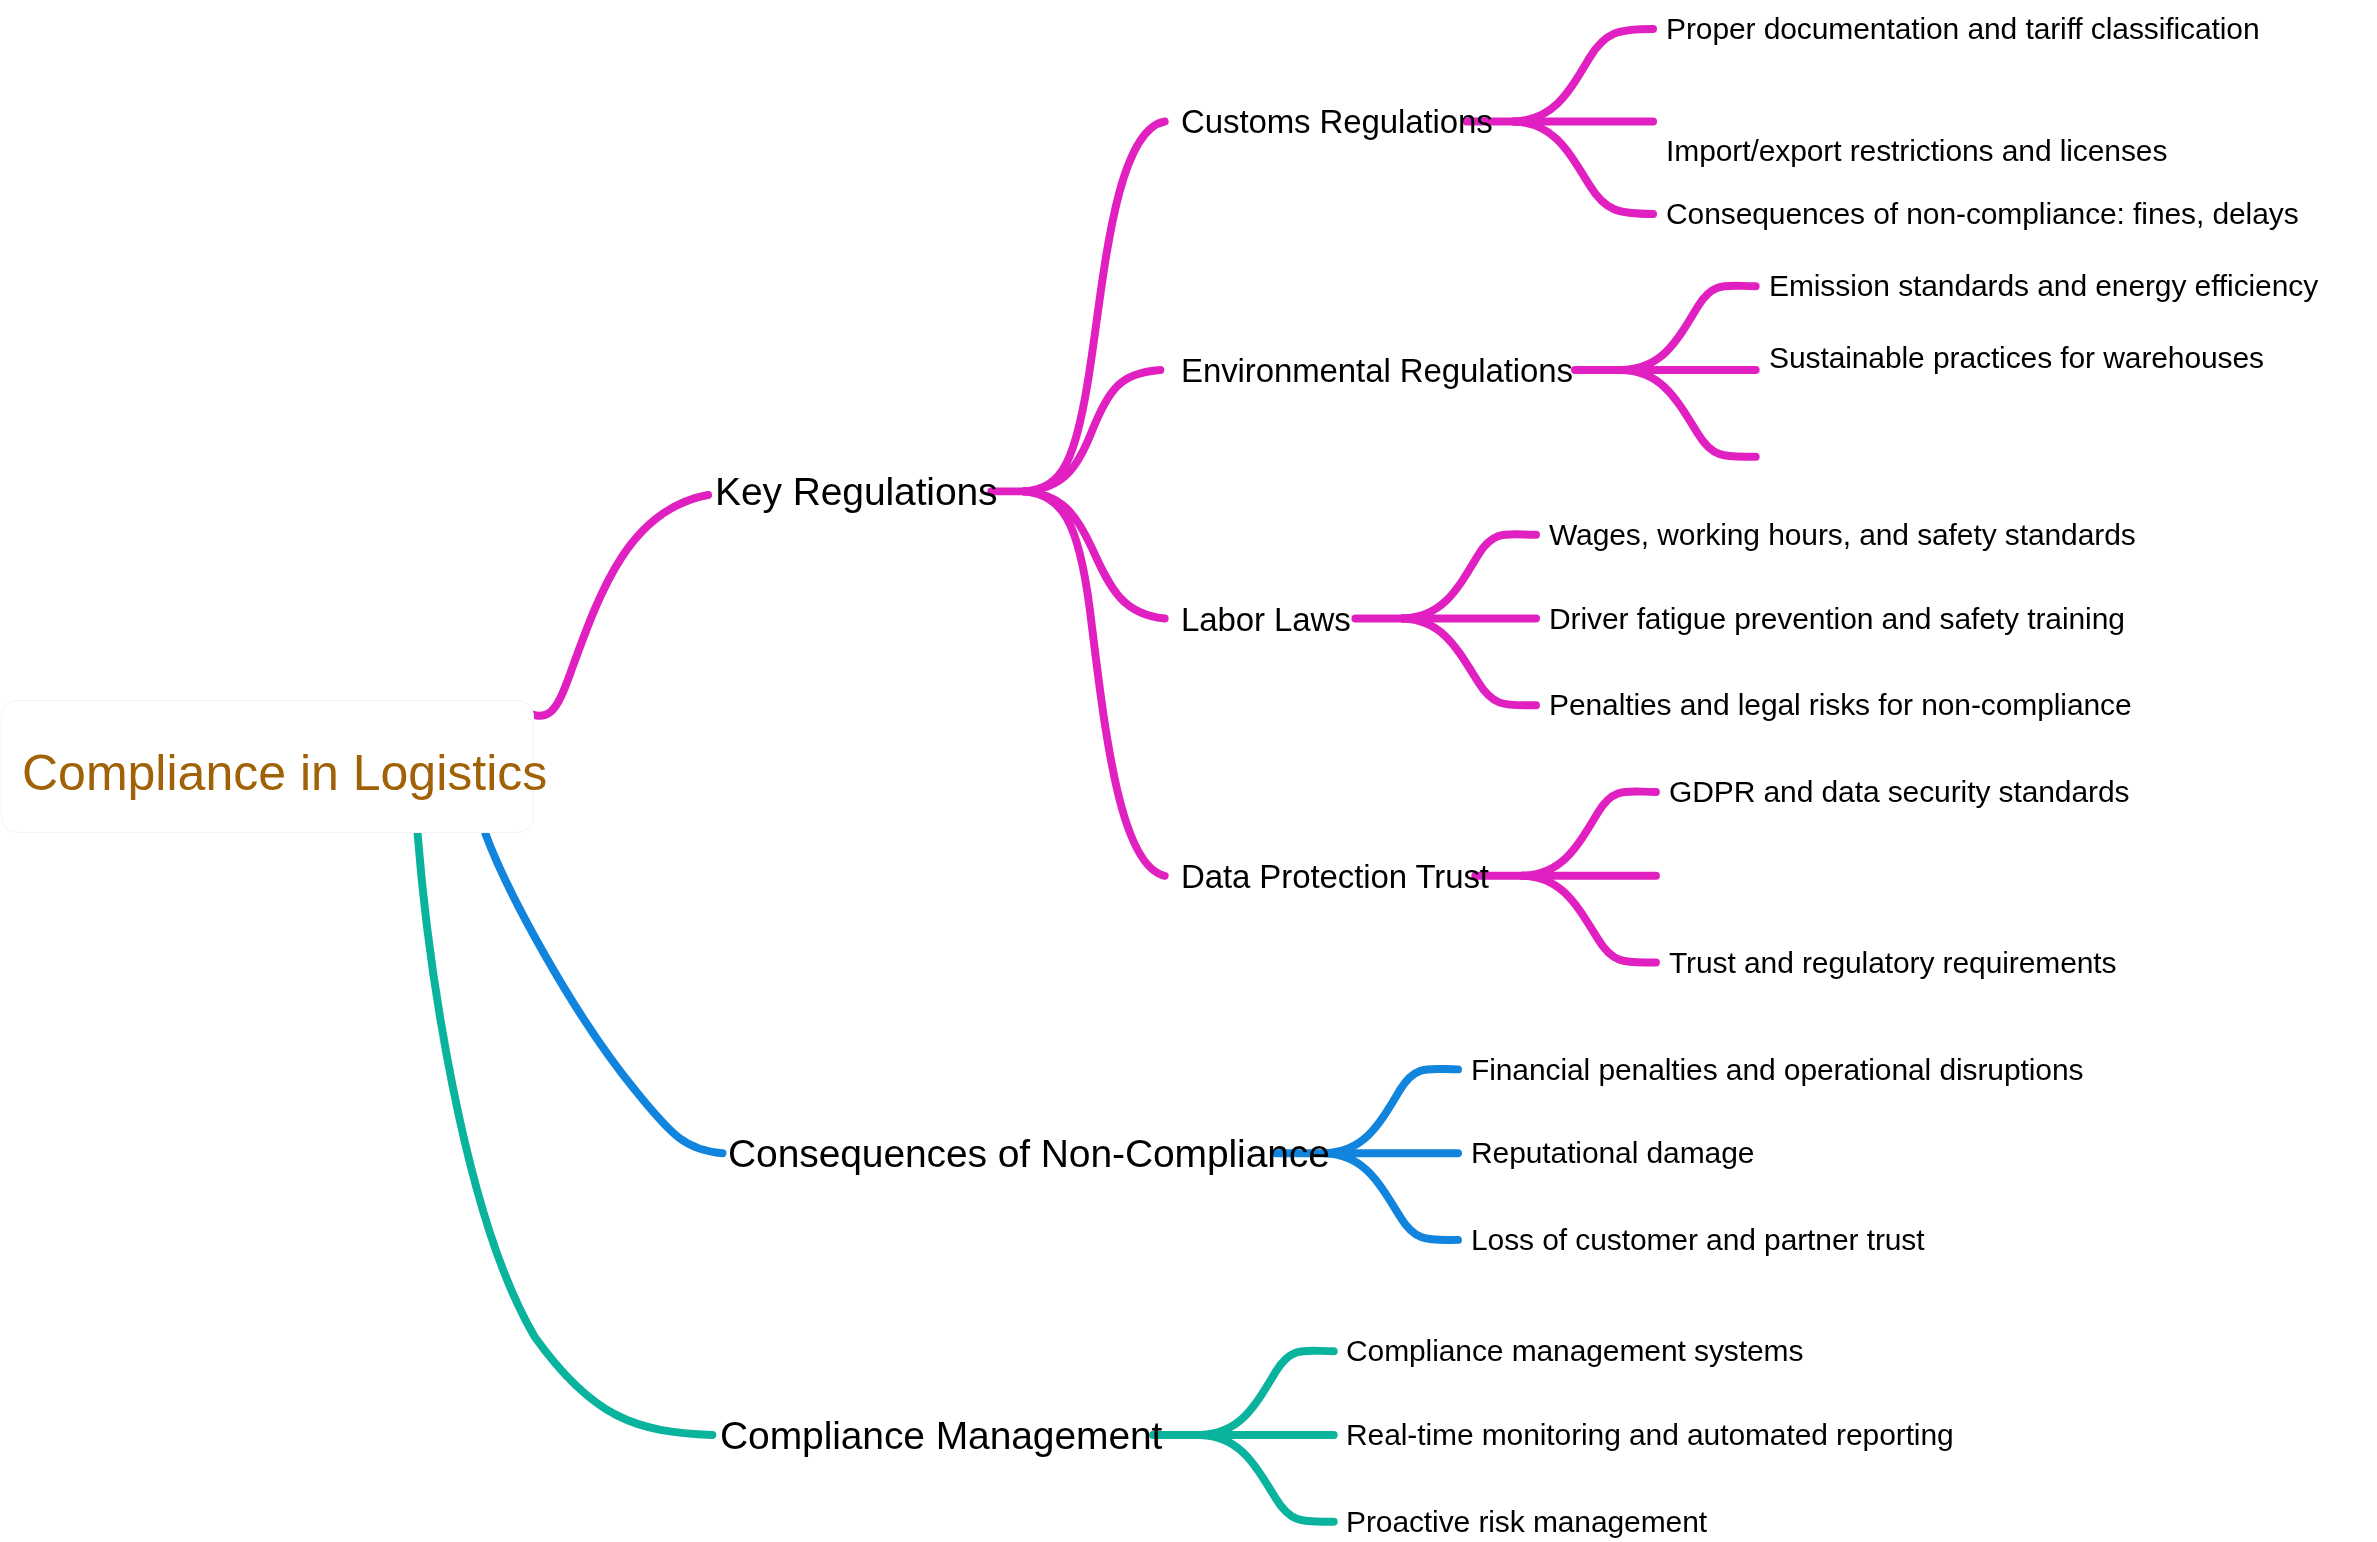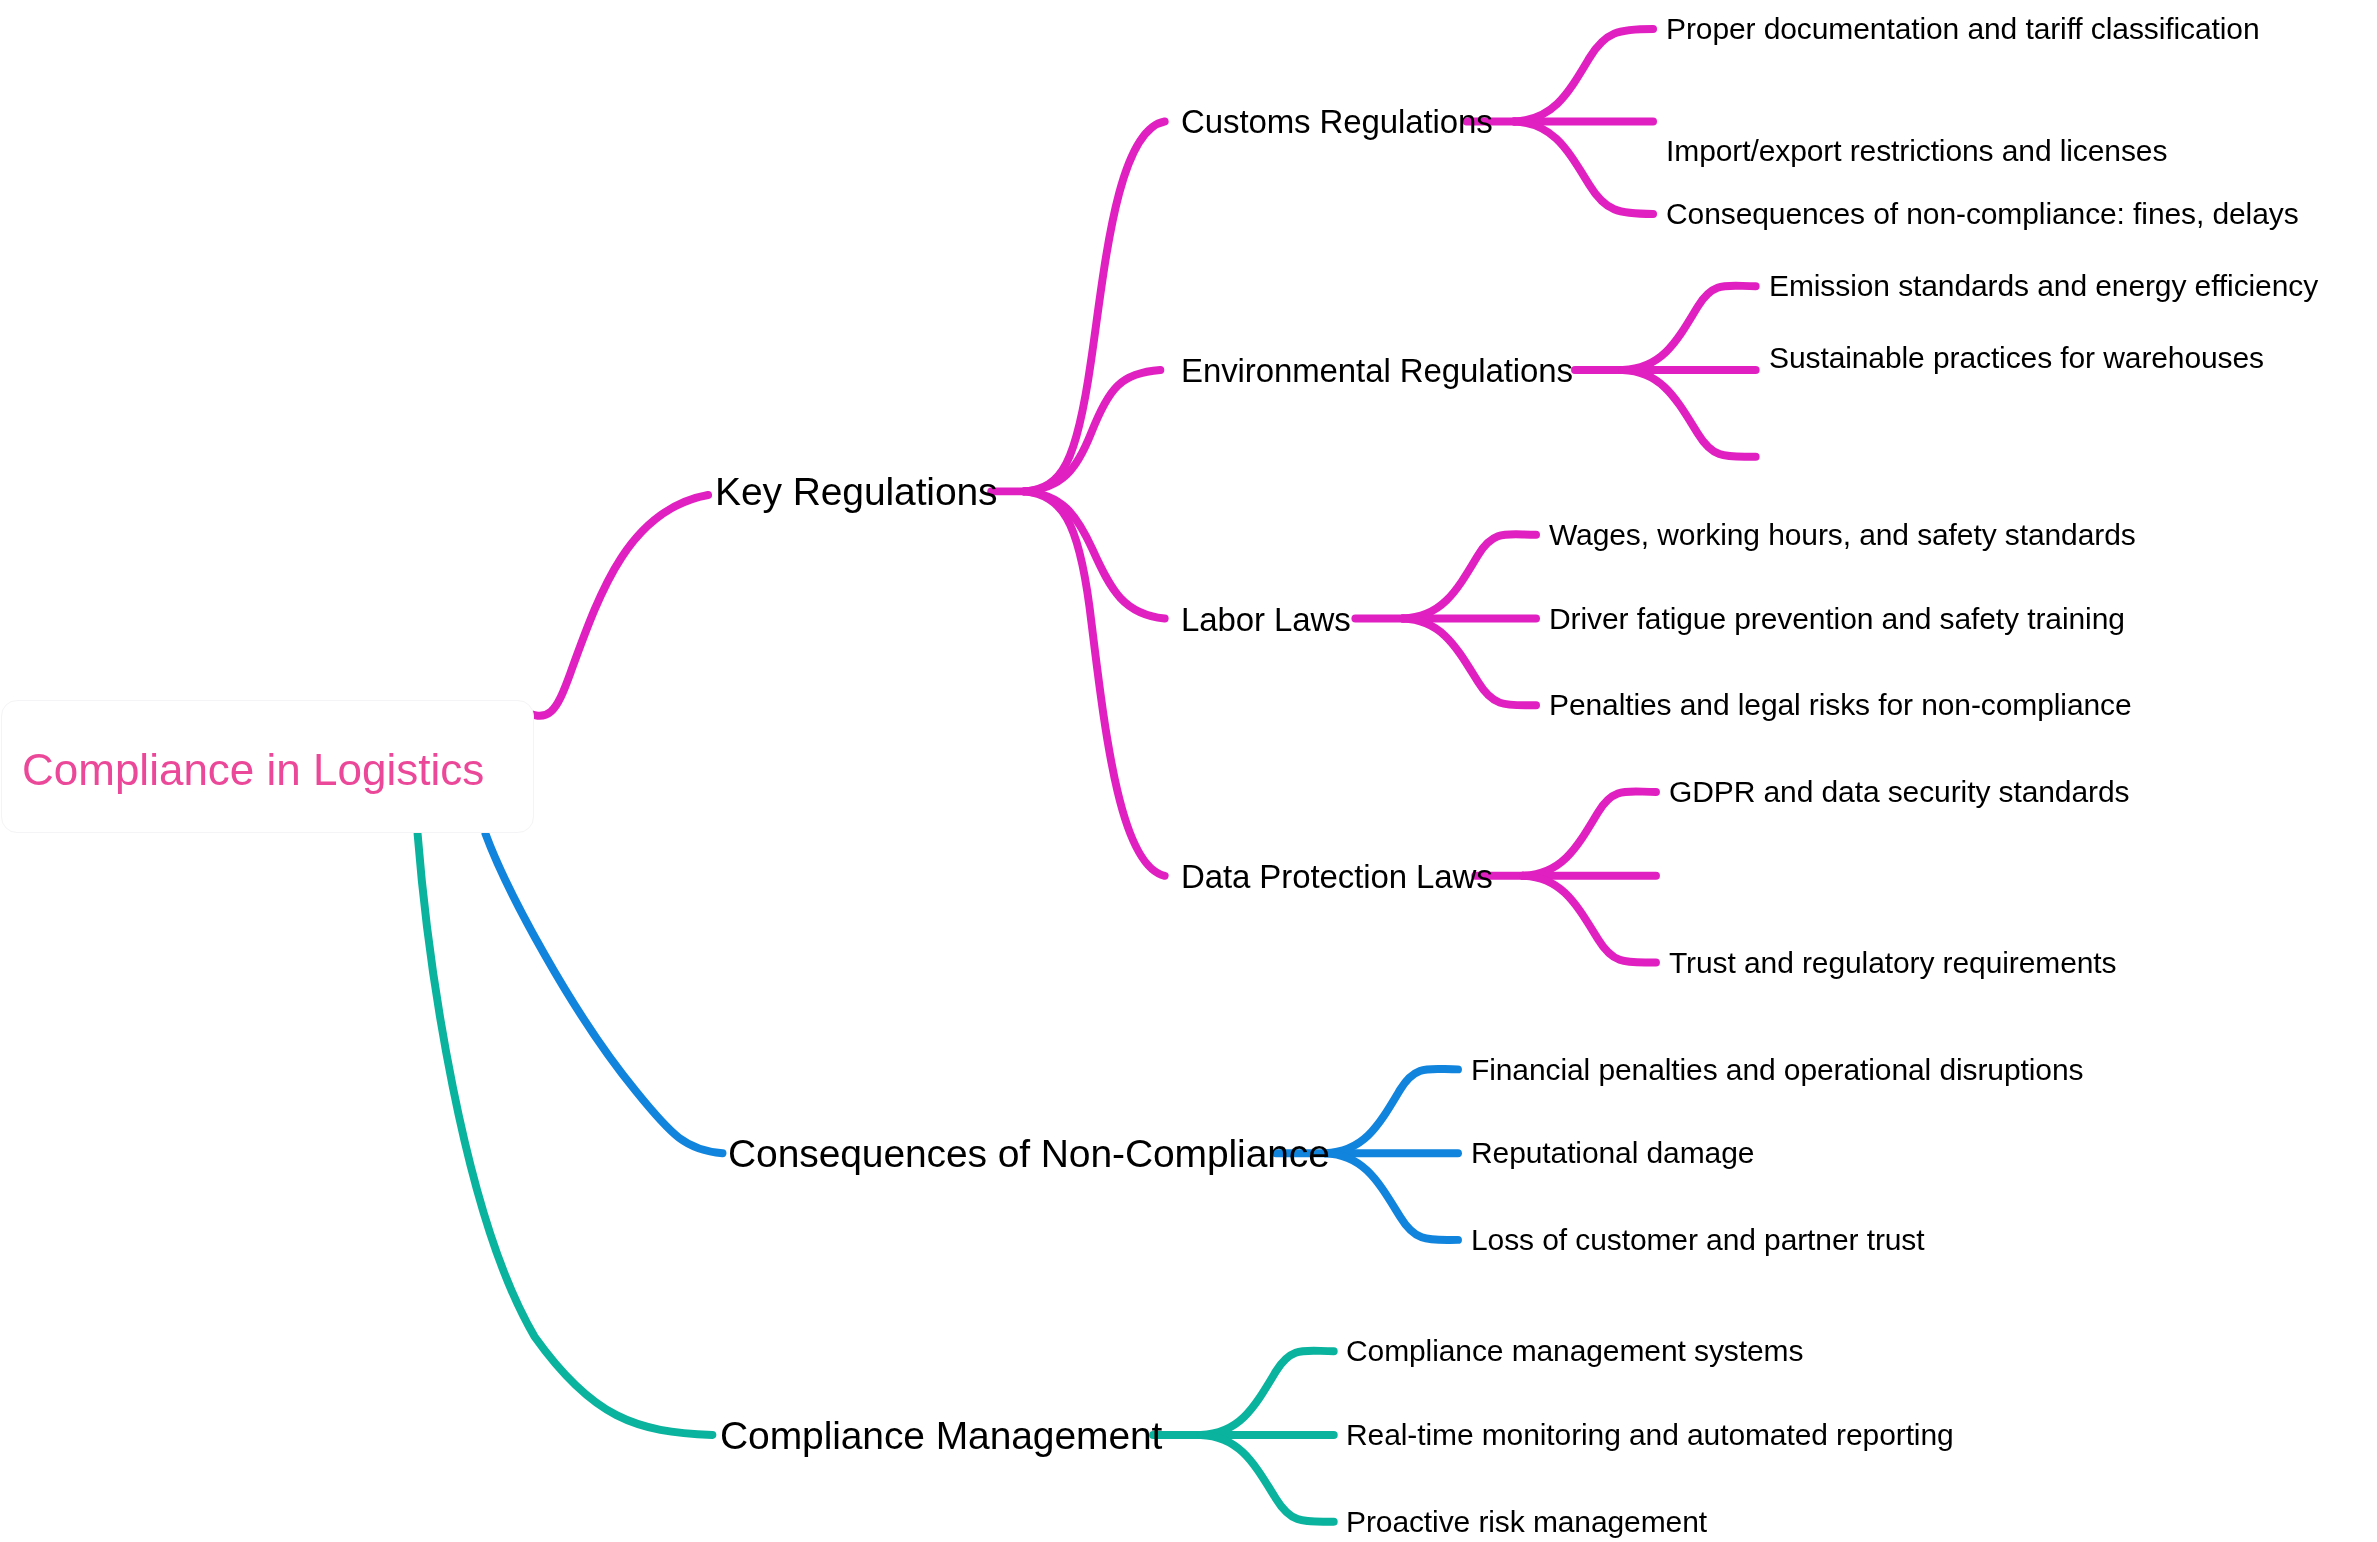--- a/index.html
+++ b/index.html
@@ -38,22 +38,22 @@
     height: 133px;
     box-sizing: border-box;
     border: 1.4px solid #f4f4f6;
     border-radius: 16px;
     background: #ffffff;
   }
   .root-text {
     position: absolute;
     left: 22px;
     top: 748px;
-    font-size: 44px;
-    color: #ec4899;
+    font-size: 50px;
+    color: #a16207;
     white-space: nowrap;
     line-height: 1;
   }
   .lvl1 {
     font-size: 39px;
     transform: translateY(-50%);
   }
   .lvl2 {
     font-size: 33px;
     transform: translateY(-50%);
@@ -124,21 +124,21 @@
   <div class="node-label lvl1" style="left:728px; top:1153px;">Consequences of Non-Compliance</div>
 
   <div class="node-label lvl1" style="left:720px; top:1435px;">Compliance Management</div>
 
   <div class="node-label lvl2" style="left:1181px; top:121px;">Customs Regulations</div>
 
   <div class="node-label lvl2" style="left:1181px; top:370px;">Environmental Regulations</div>
 
   <div class="node-label lvl2" style="left:1181px; top:619px;">Labor Laws</div>
 
-  <div class="node-label lvl2" style="left:1181px; top:876px;">Data Protection Laws</div>
+  <div class="node-label lvl2" style="left:1181px; top:876px;">Data Protection Trust</div>
 
   <div class="node-label lvl3" style="left:1666px; top:29px;">Proper documentation and tariff classification</div>
   <div class="node-label lvl3" style="left:1666px; top:121px;margin-top:30px;">Import/export restrictions and licenses</div>
   <div class="node-label lvl3" style="left:1666px; top:214px;">Consequences of non-compliance: fines, delays</div>
 
   <div class="node-label lvl3" style="left:1769px; top:286px;">Emission standards and energy efficiency</div>
   <div class="node-label lvl3" style="left:1769px; top:358px;">Sustainable practices for warehouses</div>
 
   <div class="node-label lvl3" style="left:1549px; top:619px;">Driver fatigue prevention and safety training</div>
   <div class="node-label lvl3" style="left:1549px; top:535px;">Wages, working hours, and safety standards</div>

